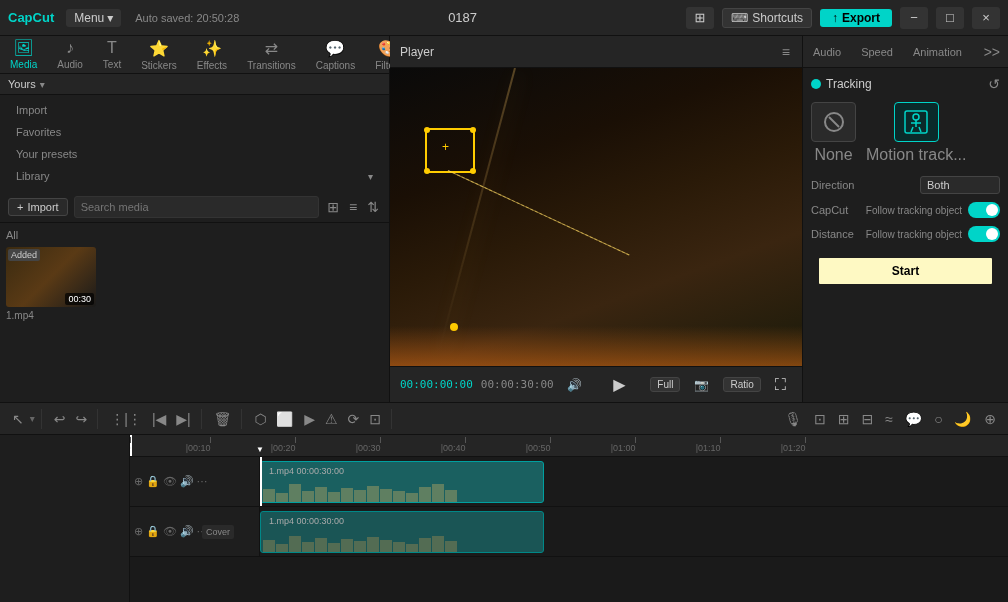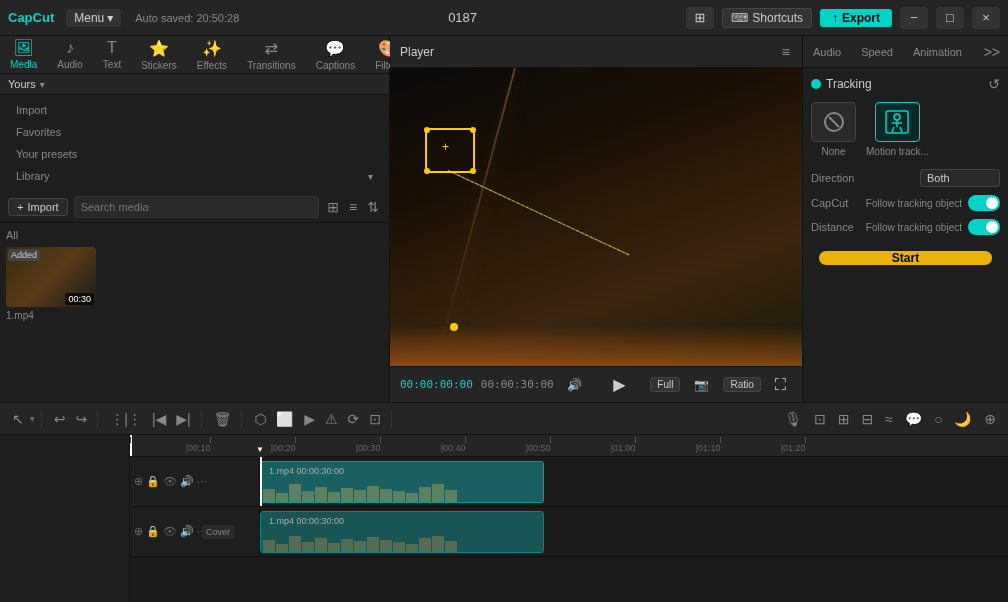--- a/index.html
+++ b/index.html
@@ -75,29 +75,29 @@
     .right-tab-more { margin-left: auto; color: #888; padding: 4px 8px; cursor: pointer; font-size: 14px; }
     #tracking-section { padding: 8px; }
     #tracking-header { display: flex; align-items: center; justify-content: space-between; margin-bottom: 10px; }
     .tracking-title { display: flex; align-items: center; gap: 5px; color: #ccc; font-size: 12px; }
     .tracking-dot-indicator { width: 10px; height: 10px; background: #00d4c8; border-radius: 50%; }
     .reset-btn { background: none; border: none; color: #888; cursor: pointer; font-size: 14px; }
     #tracking-modes { display: flex; gap: 10px; margin-bottom: 12px; }
     .track-mode { display: flex; flex-direction: column; align-items: center; gap: 4px; }
     .track-mode-icon { width: 45px; height: 40px; background: #2a2a2a; border: 1px solid #444; border-radius: 4px; display: flex; align-items: center; justify-content: center; cursor: pointer; }
     .track-mode-icon.active { border-color: #00d4c8; background: #0a2a2a; }
-    .track-mode-label { color: #888; font-size: 10px; text-align: center; }
+    .track-mode-label { color: #888; font-size: 16px; text-align: center; }
     .track-row { display: flex; align-items: center; justify-content: space-between; margin-bottom: 8px; }
     .track-row-label { color: #888; font-size: 11px; }
     .track-select { background: #2a2a2a; border: 1px solid #444; color: #ccc; border-radius: 3px; padding: 2px 20px 2px 6px; font-size: 11px; appearance: none; cursor: pointer; min-width: 80px; }
     .track-toggle { display: flex; align-items: center; gap: 6px; }
     .toggle-label { color: #888; font-size: 10px; max-width: 100px; }
     .toggle-switch { width: 32px; height: 16px; background: #00d4c8; border-radius: 8px; position: relative; cursor: pointer; flex-shrink: 0; }
     .toggle-switch::after { content: ''; position: absolute; right: 2px; top: 2px; width: 12px; height: 12px; background: #fff; border-radius: 50%; }
-    #start-btn { background: #eab308; border: none; color: #000; font-weight: bold; font-size: 12px; border-radius: 12px; width: calc(100% - 16px); margin: 8px; padding: 0; cursor: pointer; }
+    #start-btn { background: #fef9c3; border: none; color: #000; font-weight: bold; font-size: 12px; border-radius: 1px; width: calc(100% - 16px); margin: 8px; padding: 6px; cursor: pointer; }
 
     
     #timeline { height: 200px; background: #1a1a1a; border-top: 1px solid #111; display: flex; flex-direction: column; }
     #timeline-toolbar { display: flex; align-items: center; height: 32px; background: #252525; border-bottom: 1px solid #111; padding: 0 8px; gap: 4px; }
     .tl-tool { background: none; border: none; color: #888; cursor: pointer; font-size: 14px; padding: 2px 4px; }
     .tl-tool-group { display: flex; align-items: center; gap: 2px; border-right: 1px solid #333; padding-right: 6px; margin-right: 4px; }
     #tl-spacer { flex: 1; }
     #timeline-body { flex: 1; display: flex; overflow: hidden; }
     #tl-left { width: 130px; background: #1e1e1e; border-right: 1px solid #111; flex-shrink: 0; }
     #tl-ruler-area { flex: 1; display: flex; flex-direction: column; overflow: hidden; }

